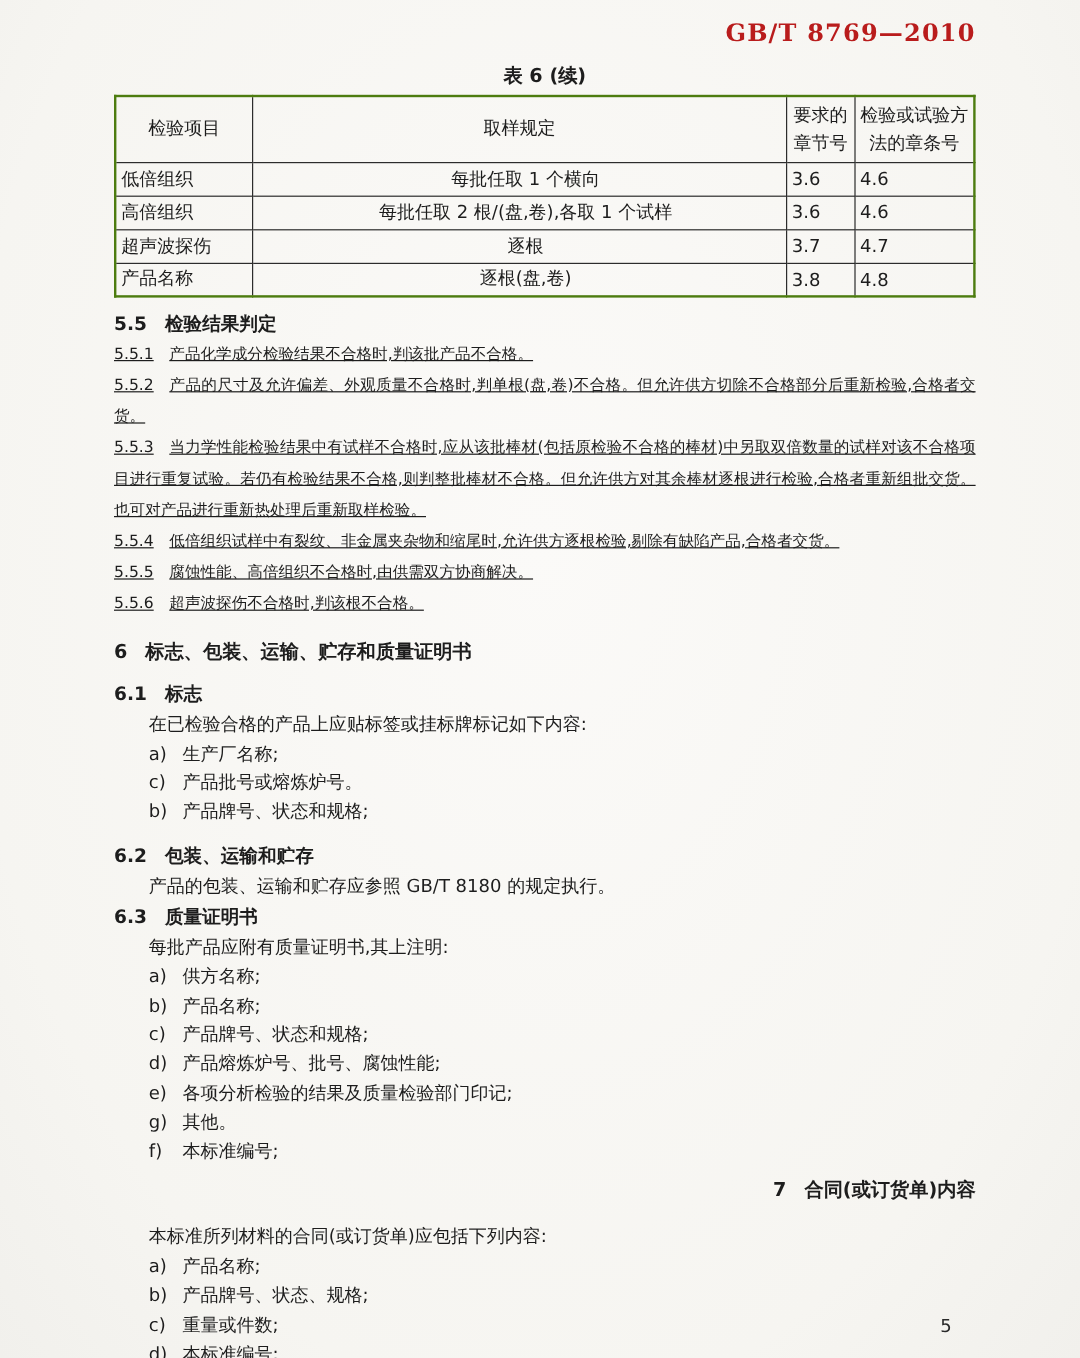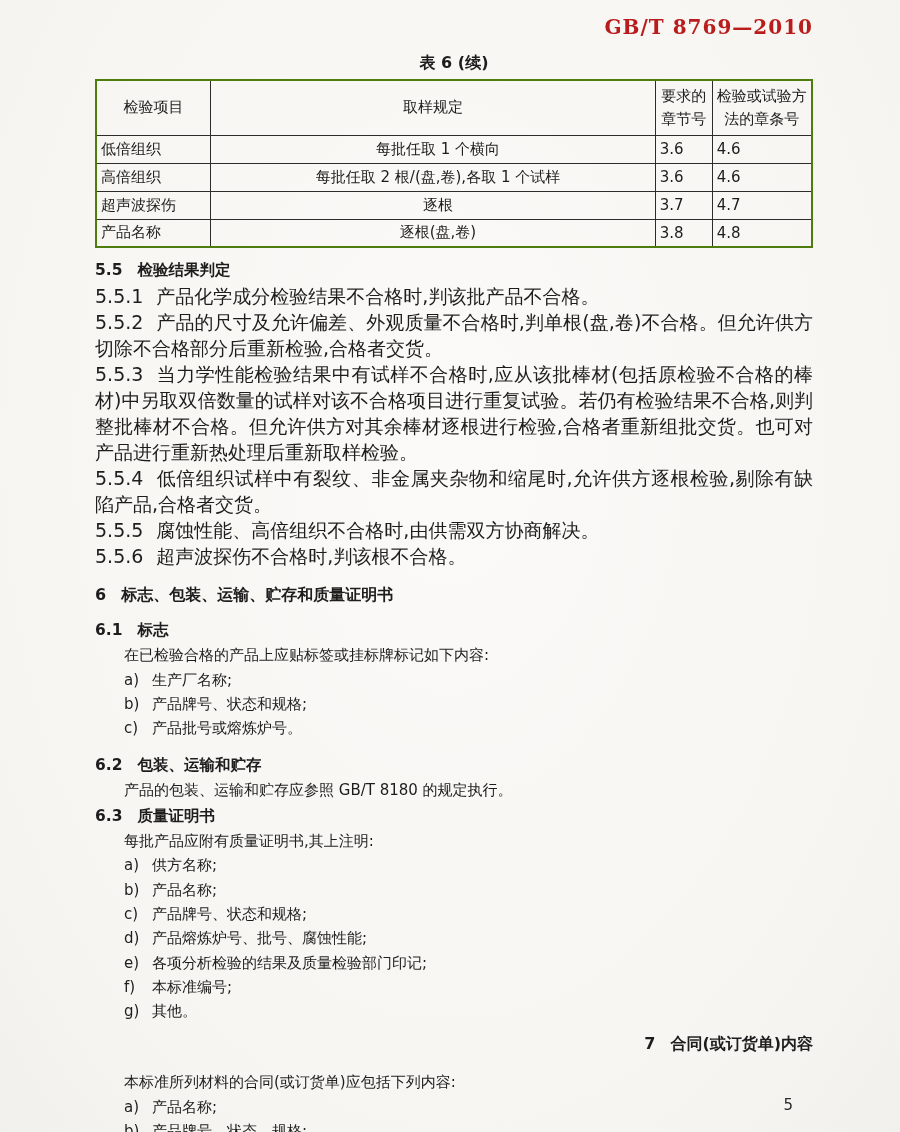--- a/index.html
+++ b/index.html
@@ -56,23 +56,24 @@
   .col-clause { width: 57px; }
   .col-method { width: 100px; }
   .sub-heading {
     margin-top: 9px;
     font-weight: bold;
     font-size: 15.5px;
     line-height: 26px;
   }
   .clause {
     margin: 0;
-    font-size: 19px;
+    font-size: 13px;
     line-height: 26px;
     text-align: justify;
+    text-decoration: underline;
   }
   .cnum { margin-right: 13px; white-space: nowrap; }
   .hnum { margin-right: 15px; white-space: nowrap; }
   .section-heading {
     margin-top: 13px;
     margin-bottom: 9px;
     font-weight: bold;
     font-size: 16px;
     line-height: 26px;
   }
@@ -163,39 +164,39 @@
 
   <div class="section-heading">
     <span class="hnum">6</span><span>标志、包装、运输、贮存和质量证明书</span>
   </div>
 
   <div class="sub-heading" style="margin-top:7px">
     <span class="hnum">6.1</span><span>标志</span>
   </div>
   <p class="indent-para">在已检验合格的产品上应贴标签或挂标牌标记如下内容:</p>
   <p class="list-item"><span class="list-marker">a)</span><span>生产厂名称;</span></p>
+  <p class="list-item"><span class="list-marker">c)</span><span>产品批号或熔炼炉号。</span></p>
   <p class="list-item"><span class="list-marker">b)</span><span>产品牌号、状态和规格;</span></p>
-  <p class="list-item"><span class="list-marker">c)</span><span>产品批号或熔炼炉号。</span></p>
 
   <div class="sub-heading" style="margin-top:12px">
     <span class="hnum">6.2</span><span>包装、运输和贮存</span>
   </div>
   <p class="indent-para">产品的包装、运输和贮存应参照 GB/T 8180 的规定执行。</p>
 
   <div class="sub-heading" style="margin-top:0">
     <span class="hnum">6.3</span><span>质量证明书</span>
   </div>
   <p class="indent-para">每批产品应附有质量证明书,其上注明:</p>
   <p class="list-item"><span class="list-marker">a)</span><span>供方名称;</span></p>
   <p class="list-item"><span class="list-marker">b)</span><span>产品名称;</span></p>
   <p class="list-item"><span class="list-marker">c)</span><span>产品牌号、状态和规格;</span></p>
   <p class="list-item"><span class="list-marker">d)</span><span>产品熔炼炉号、批号、腐蚀性能;</span></p>
   <p class="list-item"><span class="list-marker">e)</span><span>各项分析检验的结果及质量检验部门印记;</span></p>
+  <p class="list-item"><span class="list-marker">g)</span><span>其他。</span></p>
   <p class="list-item"><span class="list-marker">f)</span><span>本标准编号;</span></p>
-  <p class="list-item"><span class="list-marker">g)</span><span>其他。</span></p>
 
   <div class="section-heading s7">
     <span class="hnum">7</span><span>合同(或订货单)内容</span>
   </div>
   <p class="indent-para">本标准所列材料的合同(或订货单)应包括下列内容:</p>
   <p class="list-item"><span class="list-marker">a)</span><span>产品名称;</span></p>
   <p class="list-item"><span class="list-marker">b)</span><span>产品牌号、状态、规格;</span></p>
   <p class="list-item"><span class="list-marker">c)</span><span>重量或件数;</span></p>
   <p class="list-item"><span class="list-marker">d)</span><span>本标准编号;</span></p>
 

